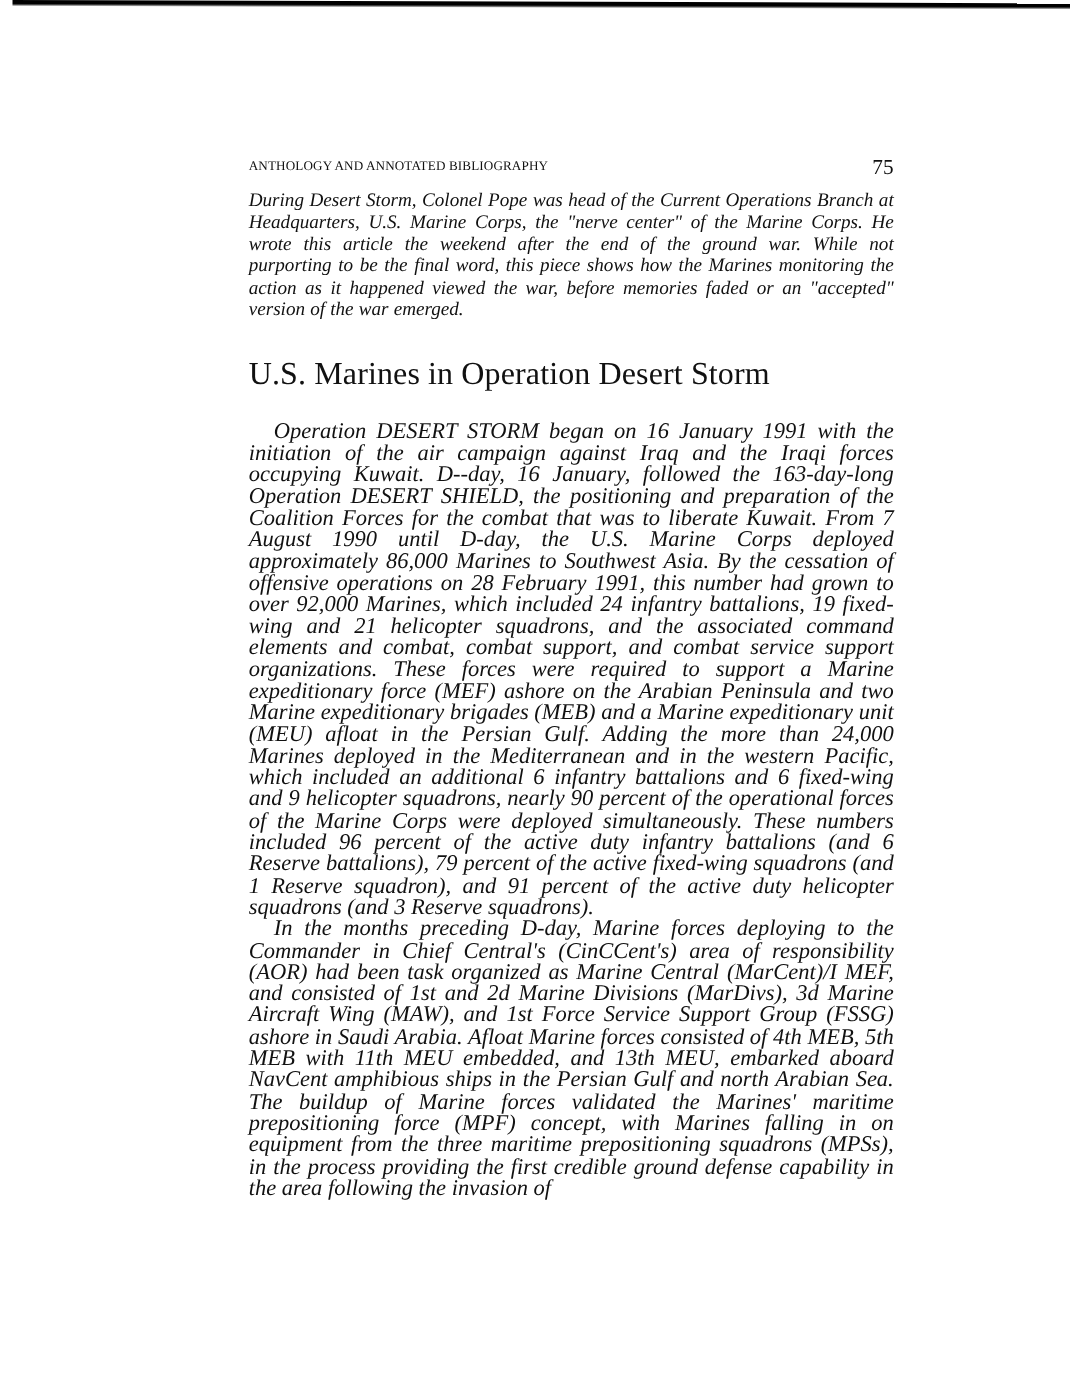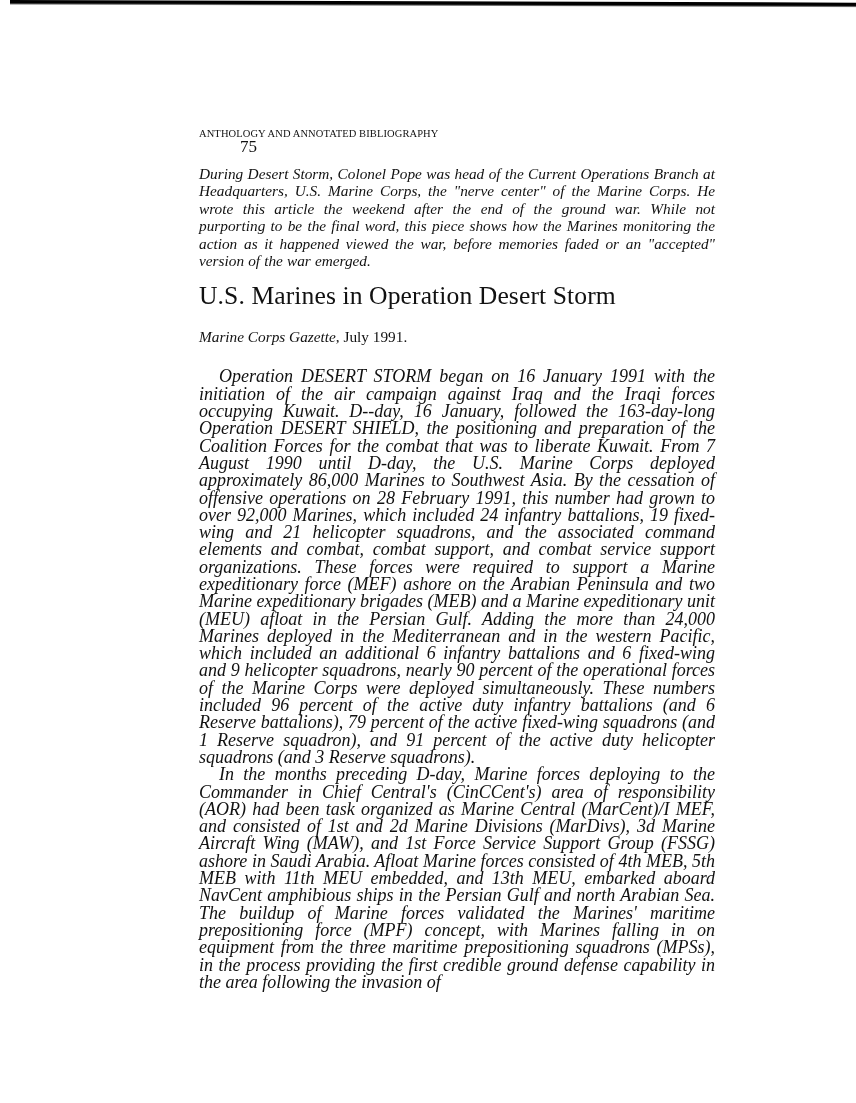--- a/index.html
+++ b/index.html
@@ -26,42 +26,42 @@
       transform-origin: left top;
     }
     .page {
       position: absolute;
       left: 199px;
       top: 127px;
       width: 516px;
     }
     .running-header {
       display: flex;
+      justify-content: space-between;
       font-size: 10.5px;
       letter-spacing: 0.1px;
       font-family: "Liberation Serif", serif;
       text-transform: uppercase;
       line-height: 13px;
-      flex-direction: column;
     }
     .running-header .page-num {
       font-size: 17px;
       margin-left: 41px;
     }
     .intro {
       margin-top: 12px;
       font-style: italic;
       font-size: 15.3px;
       line-height: 17.4px;
       text-align: justify;
       text-align-last: left;
       word-spacing: 0.3px;
     }
     .title {
-      margin-top: 12px;
+      margin-top: 28px;
       font-size: 25.6px;
       font-weight: normal;
       line-height: 30px;
       letter-spacing: 0.1px;
       margin-bottom: 0;
     }
     .byline {
       margin-top: 27px;
       font-size: 15.3px;
       line-height: 18px;
@@ -95,21 +95,18 @@
   <div class="running-header">
     <span>ANTHOLOGY AND ANNOTATED BIBLIOGRAPHY</span>
     <span class="page-num">75</span>
   </div>
 
   <div class="intro">During Desert Storm, Colonel Pope was head of the Current Operations Branch at Headquarters, U.S. Marine Corps, the "nerve center" of the Marine Corps. He wrote this article the weekend after the end of the ground war.  While not purporting to be the final word, this piece shows how the Marines monitoring the action as it happened viewed the war, before memories faded or an "accepted" version of the war emerged.</div>
 
   <h1 class="title">U.S. Marines in Operation Desert Storm</h1>
 
 
-  <div class="source">
-    <span class="pub">Marine Corps Gazette</span><span>, July 1991.</span>
-  </div>
 
   <div class="body-text">
     <p>Operation DESERT STORM began on 16 January 1991 with the initiation of the air campaign against Iraq and the Iraqi forces occupying Kuwait.  D--day, 16 January, followed the 163-day-long Operation DESERT SHIELD, the positioning and preparation of the Coalition Forces for the combat that was to liberate Kuwait.  From 7 August 1990 until D-day, the U.S. Marine Corps deployed approximately 86,000 Marines to Southwest Asia.  By the cessation of offensive operations on 28 February 1991, this number had grown to over 92,000 Marines, which included 24 infantry battalions, 19 fixed-wing and 21 helicopter squadrons, and the associated command elements and combat, combat support, and combat service support organizations.  These forces were required to support a Marine expeditionary force (MEF) ashore on the Arabian Peninsula and two Marine expeditionary brigades (MEB) and a Marine expeditionary unit (MEU) afloat in the Persian Gulf.  Adding the more than 24,000 Marines deployed in the Mediterranean and in the western Pacific, which included an additional 6 infantry battalions and 6 fixed-wing and 9 helicopter squadrons, nearly 90 percent of the operational forces of the Marine Corps were deployed simultaneously. These numbers included 96 percent of the active duty infantry battalions (and 6 Reserve battalions), 79 percent of the active fixed-wing squadrons (and 1 Reserve squadron), and 91 percent of the active duty helicopter squadrons (and 3 Reserve squadrons).</p>
     <p>In the months preceding D-day, Marine forces deploying to the Commander in Chief Central's (CinCCent's) area of responsibility (AOR) had been task organized as Marine Central (MarCent)/I MEF, and consisted of 1st and 2d Marine Divisions (MarDivs), 3d Marine Aircraft Wing (MAW), and 1st Force Service Support Group (FSSG) ashore in Saudi Arabia.  Afloat Marine forces consisted of 4th MEB, 5th MEB with 11th MEU embedded, and 13th MEU, embarked aboard NavCent amphibious ships in the Persian Gulf and north Arabian Sea.  The buildup of Marine forces validated the Marines' maritime prepositioning force (MPF) concept, with Marines falling in on equipment from the three maritime prepositioning squadrons (MPSs), in the process providing the first credible ground defense capability in the area following the invasion of</p>
   </div>
 </div>
 
 </body></html>

